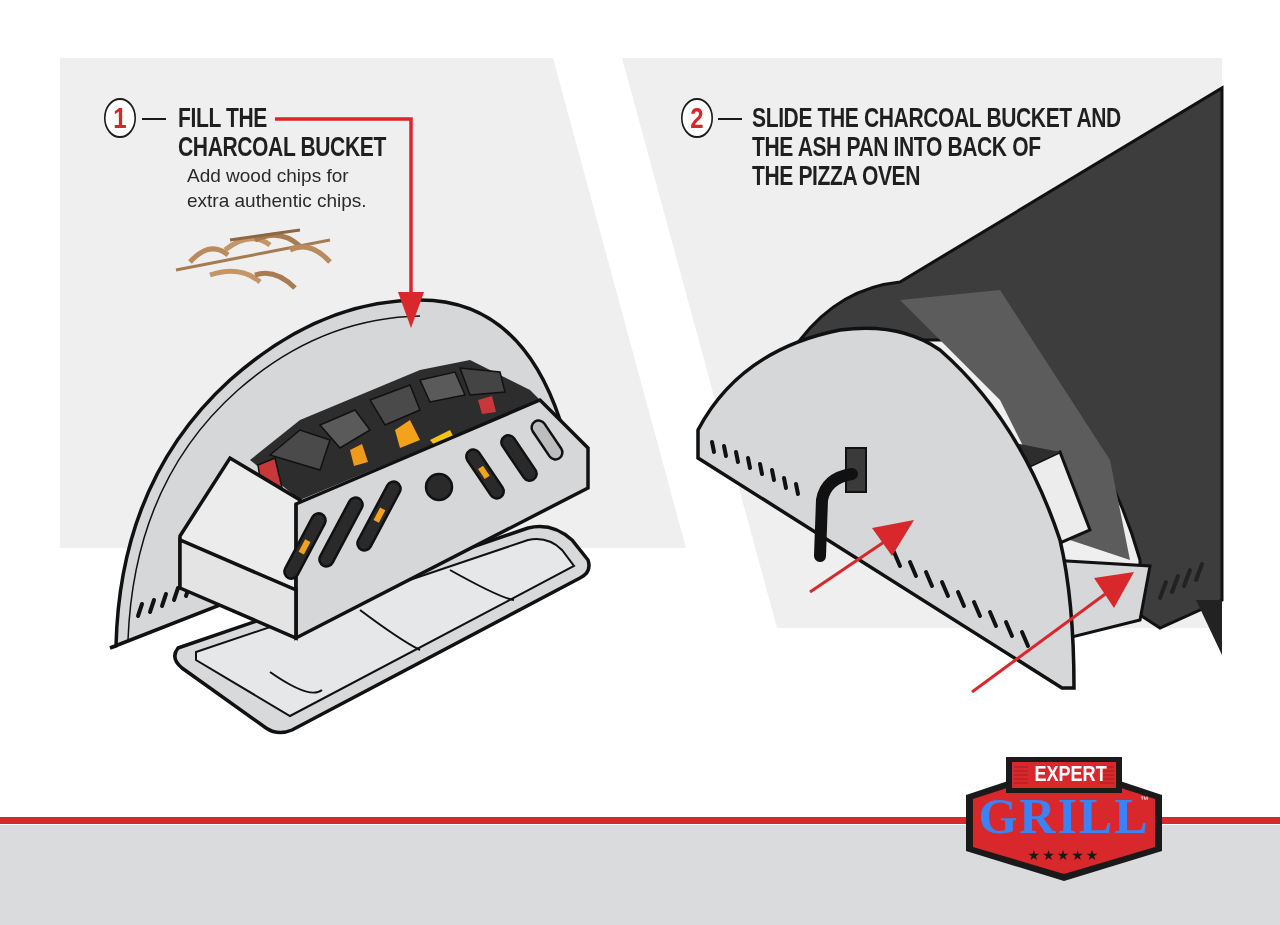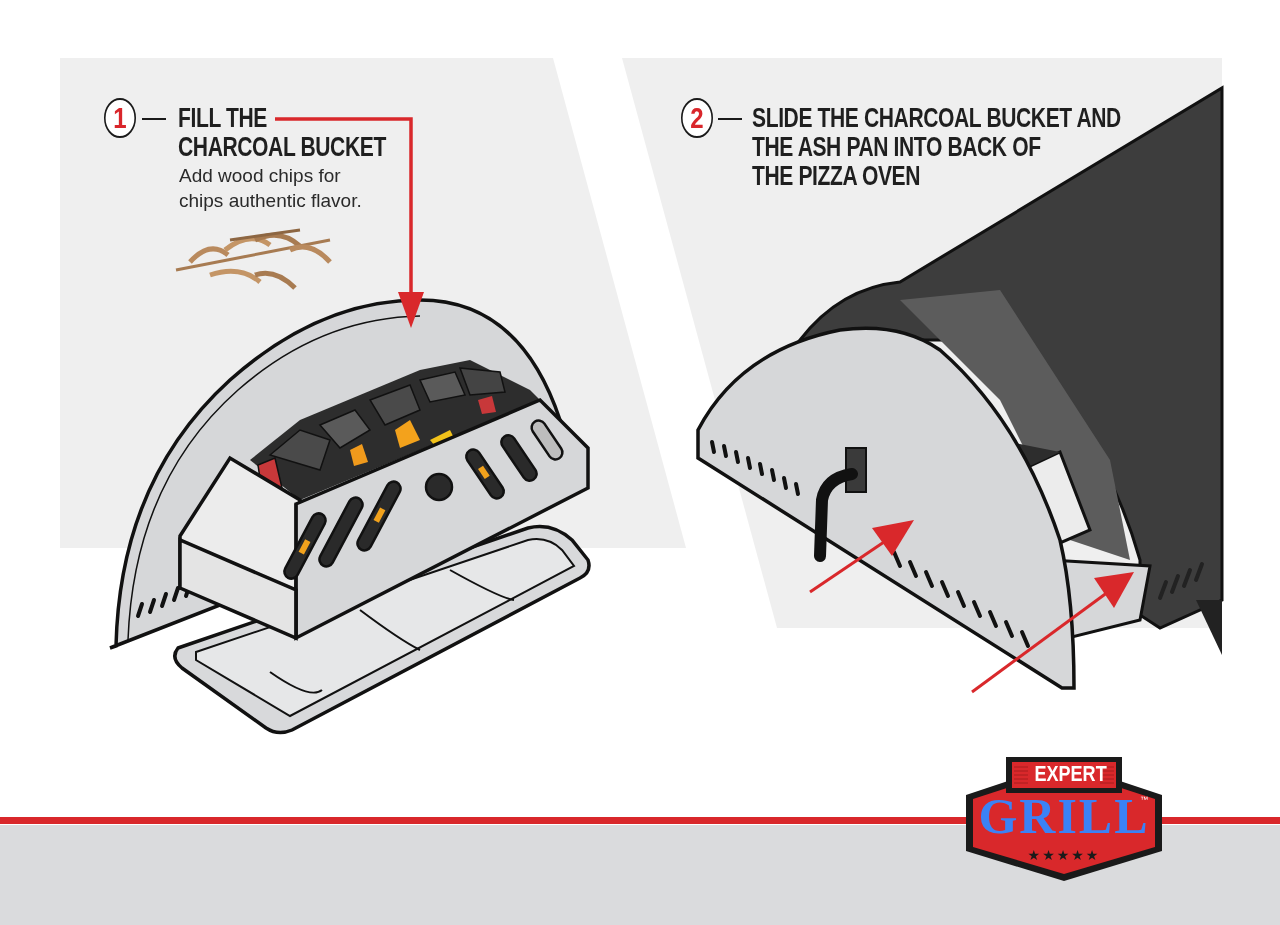--- a/index.html
+++ b/index.html
@@ -2,21 +2,21 @@
 <html><head>
   <meta charset="utf-8">
   <style>
     html, body { margin:0; padding:0; }
     body { width:1280px; height:925px; position:relative; overflow:hidden; background:#ffffff; font-family:"Liberation Sans", sans-serif; }
     .abs { position:absolute; }
     svg.stage { position:absolute; left:0; top:0; }
     .step-num { position:absolute; width:40px; height:40px; border:2px solid #1a1a1a; border-radius:50%; background:#fff; box-sizing:border-box; color:#d9262b; font-family:"Liberation Sans", sans-serif; font-weight:bold; font-size:30px; line-height:36px; text-align:center; transform:scaleX(0.8); }
     .step-dash { position:absolute; height:2px; background:#1a1a1a; }
     .heading { position:absolute; font-family:"Liberation Sans Narrow","Liberation Sans", sans-serif; font-weight:bold; color:#1f1f1f; font-size:27px; line-height:29px; letter-spacing:-0.5px; transform-origin:left top; transform:scaleX(0.78); white-space:nowrap; }
-    .subtext { position:absolute; font-family:"Liberation Sans", sans-serif; color:#2a2a2a; font-size:19px; line-height:24px; white-space:nowrap; }
+    .subtext { position:absolute; font-family:"Liberation Sans", sans-serif; color:#2a2a2a; font-size:19px; line-height:24px; white-space:nowrap;margin-left:8px; }
     .footer-bar { position:absolute; left:0; top:825px; width:1280px; height:100px; background:#dadbdd; }
     .footer-line { position:absolute; left:0; top:817px; width:1280px; height:7px; background:#d9282b; }
     .logo { position:absolute; left:964px; top:755px; width:200px; height:128px; }
   </style>
 </head>
 <body>
 
 <svg class="stage" width="1280" height="925" viewBox="0 0 1280 925">
 
   <polygon points="60,58 553,58 686,548 60,548" fill="#efefef"></polygon>
@@ -151,21 +151,21 @@
     <line x1="972" y1="692" x2="1108" y2="592" stroke="#d9282b" stroke-width="3"></line>
     <polygon points="1094,578 1134,572 1114,608" fill="#d9282b"></polygon>
   </g>
 </svg>
 
 <div class="step-num" style="left:100px;top:98px;">1</div>
 <div class="step-dash" style="left:142px;top:118px;width:24px;"></div>
 <div class="heading" style="left:178px;top:104px;">FILL THE</div>
 <div class="heading" style="left:178px;top:133px;">CHARCOAL BUCKET</div>
 <div class="subtext" style="left:179px;top:164px;">Add wood chips for</div>
-<div class="subtext" style="left:179px;top:189px;">chips authentic flavor.</div>
+<div class="subtext" style="left:179px;top:189px;">extra authentic chips.</div>
 
 <div class="step-num" style="left:677px;top:98px;">2</div>
 <div class="step-dash" style="left:718px;top:118px;width:24px;"></div>
 <div class="heading" style="left:752px;top:104px;">SLIDE THE CHARCOAL BUCKET AND</div>
 <div class="heading" style="left:752px;top:133px;">THE ASH PAN INTO BACK OF</div>
 <div class="heading" style="left:752px;top:162px;">THE PIZZA OVEN</div>
 
 <div class="footer-bar"></div>
 <div class="footer-line"></div>
 

